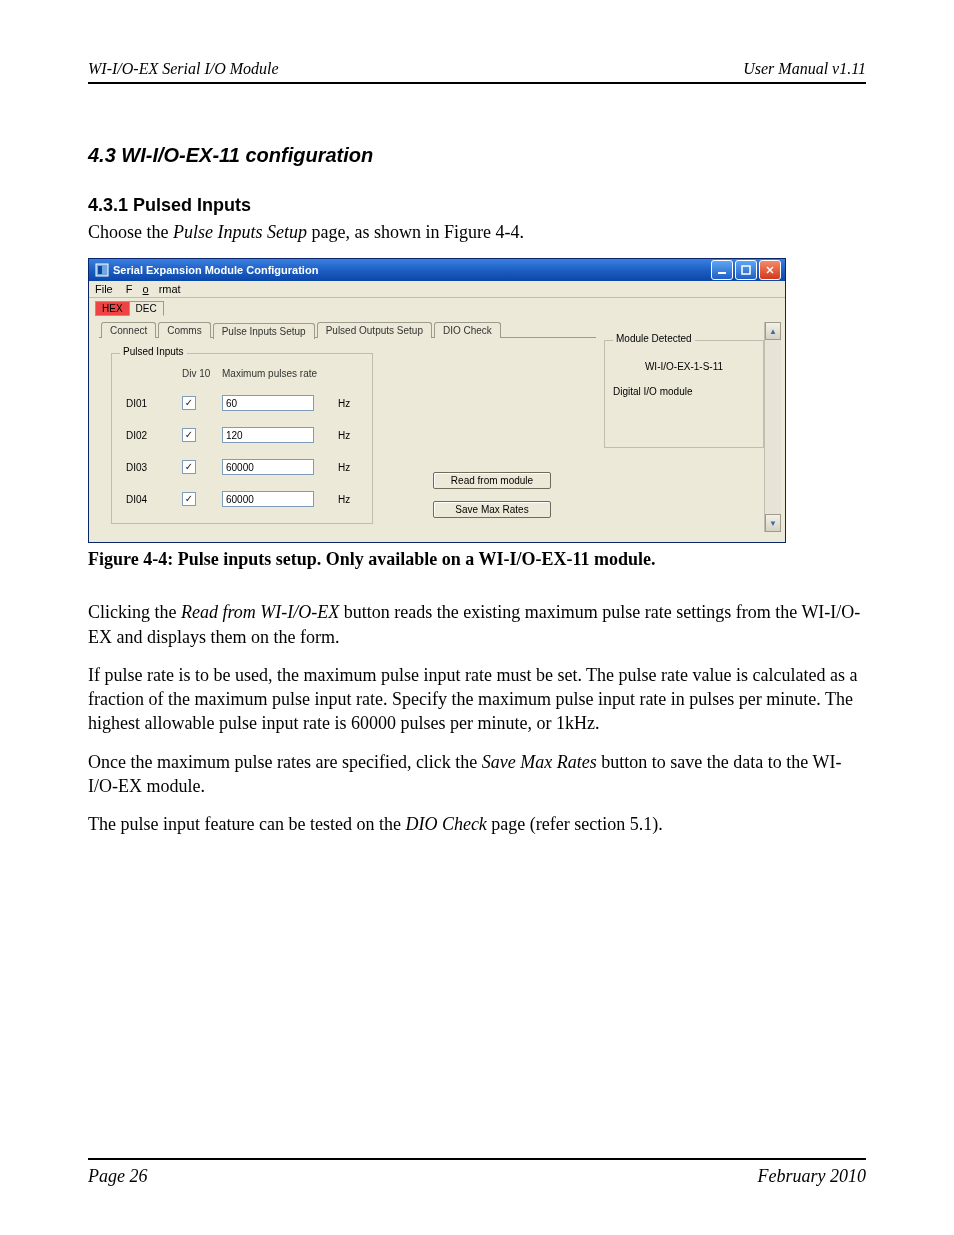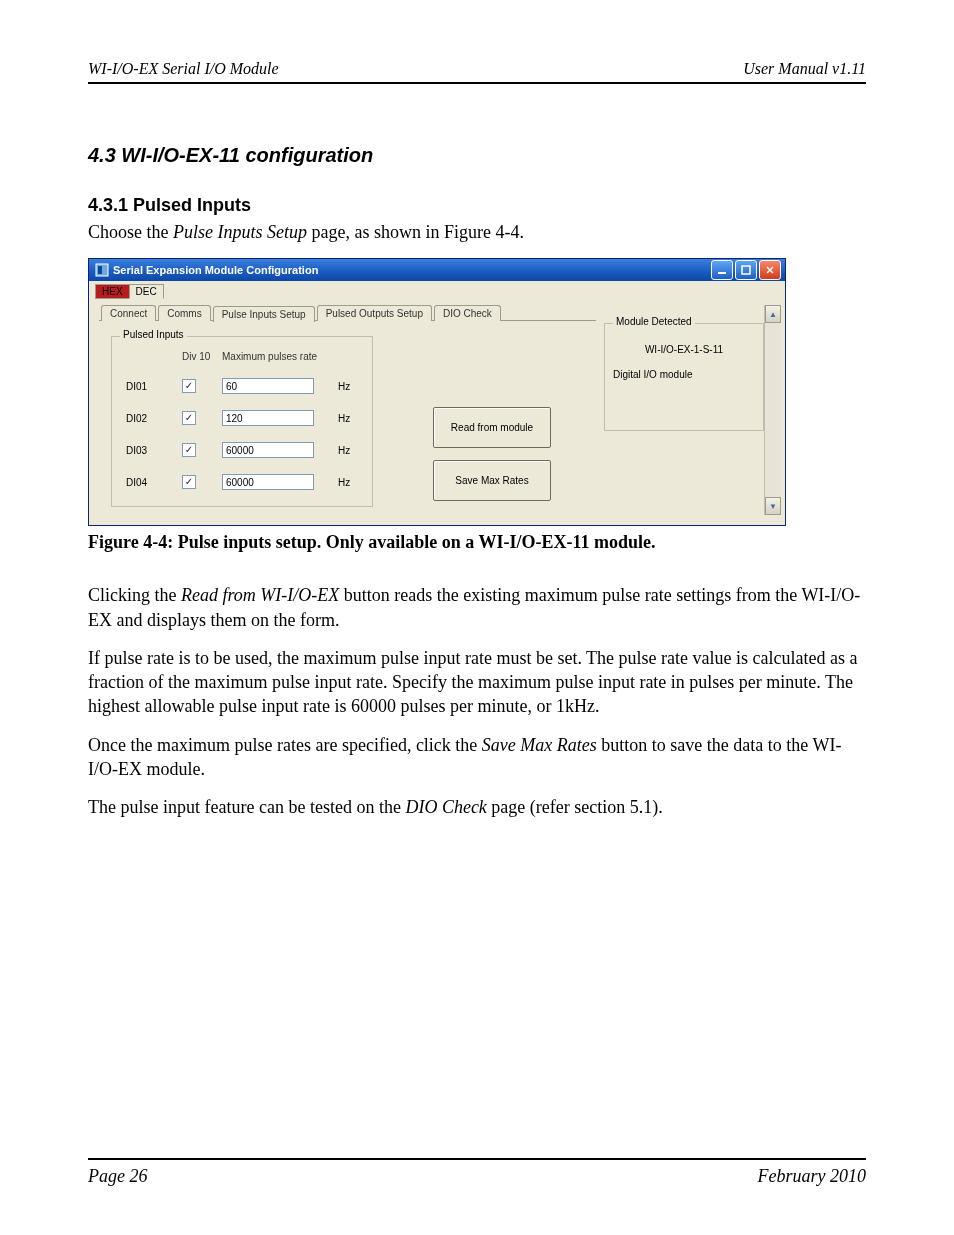--- a/index.html
+++ b/index.html
@@ -111,21 +111,21 @@
   }
   .menubar span { margin-right: 10px; }
   .underline-first::first-letter { text-decoration: underline; }
   .toolbar {
     display: flex;
     padding: 3px 6px 0 6px;
   }
   .tbtn {
     border: 1px solid #9e9a8c;
     padding: 1px 6px;
-    background: #b91c1c;
+    background: #ef4444;
     margin-right: -1px;
     font-size: 10px;
   }
   .tbtn.active {
     border-bottom: 1px solid #ece9d8;
     position: relative;
     z-index: 2;
     background:#ece9d8;
   }
   .client {
@@ -221,21 +221,21 @@
   }
   .btncol {
     margin-left: 60px;
     display:flex; flex-direction:column; gap:12px;
     align-self: flex-end;
     padding-bottom: 6px;
   }
   .xpbutton {
     border: 1px solid #6f6a5a;
     background: #ece9d8;
-    padding: 14px 10px;
+    padding: 2px 10px;
     font-size: 10px;
     border-radius: 2px;
     min-width: 96px;
     text-align: center;
     box-shadow: inset 1px 1px 0 #fff;
   }
   .rightpanel {
     width: 160px;
     margin-left: 8px;
     padding-top: 18px;
@@ -292,20 +292,24 @@
           </svg>
         </div>
       <div class="winbtn close">
           <svg width="10" height="10">
             <line x1="2" y1="2" x2="8" y2="8" stroke="#fff" stroke-width="1.5"></line>
             <line x1="8" y1="2" x2="2" y2="8" stroke="#fff" stroke-width="1.5"></line>
           </svg>
         </div>
     </div>
 
+    <div class="menubar">
+      <span class="underline-first">File</span>
+      <span class="underline-first" style="text-decoration:none;"><span style="text-decoration:none;">F</span><span style="text-decoration:underline;">o</span><span>rmat</span></span>
+    </div>
 
     <div class="toolbar">
       <div class="tbtn">HEX</div>
       <div class="tbtn active">DEC</div>
     </div>
 
     <div class="client">
       <div class="leftcol">
         <div class="tabstrip">
           <div class="ptab">Connect</div>

